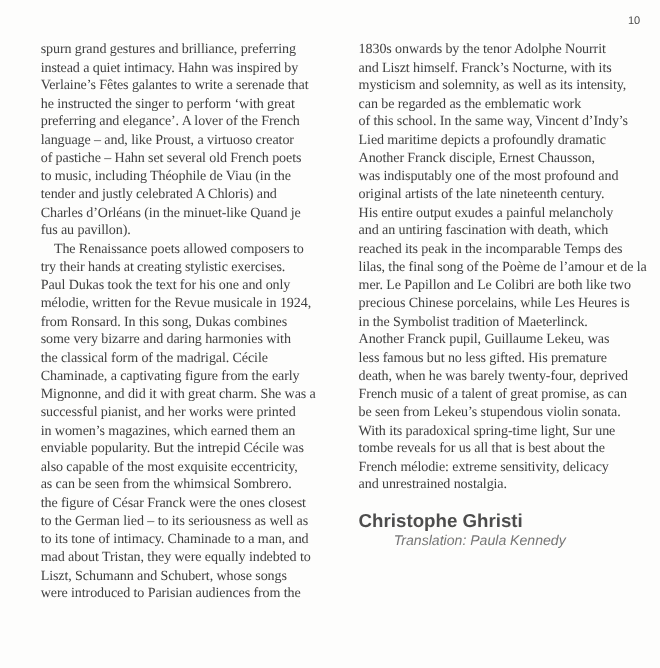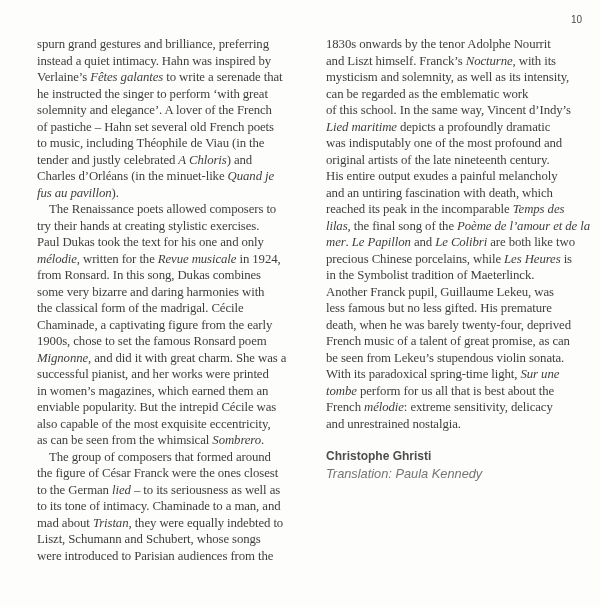--- a/index.html
+++ b/index.html
@@ -28,101 +28,102 @@
     display:flex;gap:26px;justify-content:space-between;
   }
   .column{
     width:263px;
     font-size:12.8px;
     line-height:16.5px;
     letter-spacing:-0.1px;
   }
   .line{white-space:nowrap;height:16.5px;}
   .line.indent{padding-left:12px;}
-  .it{font-style:italic;}
+  .it{}
   .credits{
     margin-top:16px;
     font-family:"Liberation Sans","DejaVu Sans",sans-serif;
     letter-spacing:0;
   }
   .author{
-    font-size:12px;font-weight:bold;color:var(--author-text);
+    font-size:17px;font-weight:bold;color:var(--author-text);
     line-height:17px;
   }
   .translation{
     font-size:12.8px;font-style:italic;color:var(--translation-text);
     line-height:17px;
+    margin-left:32px;
   }
 </style>
 </head>
 <body>
 
 <div class="page">
   <div class="page-number">10</div>
 
   <div class="columns">
     <div class="column">
         <div class="line"><span>spurn grand gestures and brilliance, preferring</span></div>
         <div class="line"><span>instead a quiet intimacy. Hahn was inspired by</span></div>
         <div class="line"><span>Verlaine’s </span><span class="it">Fêtes galantes</span><span> to write a serenade that</span></div>
         <div class="line"><span>he instructed the singer to perform ‘with great</span></div>
-        <div class="line"><span>solemnity and elegance’. A lover of the French</span></div>
+        <div class="line"><span>preferring and elegance’. A lover of the French</span></div>
+        <div class="line"><span>language – and, like Proust, a virtuoso creator</span></div>
         <div class="line"><span>of pastiche – Hahn set several old French poets</span></div>
         <div class="line"><span>to music, including Théophile de Viau (in the</span></div>
         <div class="line"><span>tender and justly celebrated </span><span class="it">A Chloris</span><span>) and</span></div>
         <div class="line"><span>Charles d’Orléans (in the minuet-like </span><span class="it">Quand je</span></div>
         <div class="line"><span class="it">fus au pavillon</span><span>).</span></div>
         <div class="line indent"><span>The Renaissance poets allowed composers to</span></div>
         <div class="line"><span>try their hands at creating stylistic exercises.</span></div>
         <div class="line"><span>Paul Dukas took the text for his one and only</span></div>
         <div class="line"><span class="it">mélodie</span><span>, written for the </span><span class="it">Revue musicale</span><span> in 1924,</span></div>
         <div class="line"><span>from Ronsard. In this song, Dukas combines</span></div>
         <div class="line"><span>some very bizarre and daring harmonies with</span></div>
         <div class="line"><span>the classical form of the madrigal. Cécile</span></div>
         <div class="line"><span>Chaminade, a captivating figure from the early</span></div>
-        <div class="line"><span>1900s, chose to set the famous Ronsard poem</span></div>
         <div class="line"><span class="it">Mignonne</span><span>, and did it with great charm. She was a</span></div>
         <div class="line"><span>successful pianist, and her works were printed</span></div>
         <div class="line"><span>in women’s magazines, which earned them an</span></div>
         <div class="line"><span>enviable popularity. But the intrepid Cécile was</span></div>
         <div class="line"><span>also capable of the most exquisite eccentricity,</span></div>
         <div class="line"><span>as can be seen from the whimsical </span><span class="it">Sombrero</span><span>.</span></div>
-        <div class="line indent"><span>The group of composers that formed around</span></div>
         <div class="line"><span>the figure of César Franck were the ones closest</span></div>
         <div class="line"><span>to the German </span><span class="it">lied</span><span> – to its seriousness as well as</span></div>
         <div class="line"><span>to its tone of intimacy. Chaminade to a man, and</span></div>
         <div class="line"><span>mad about </span><span class="it">Tristan</span><span>, they were equally indebted to</span></div>
         <div class="line"><span>Liszt, Schumann and Schubert, whose songs</span></div>
         <div class="line"><span>were introduced to Parisian audiences from the</span></div>
       </div>
 
     <div class="column">
       <div>
           <div class="line"><span>1830s onwards by the tenor Adolphe Nourrit</span></div>
           <div class="line"><span>and Liszt himself. Franck’s </span><span class="it">Nocturne</span><span>, with its</span></div>
           <div class="line"><span>mysticism and solemnity, as well as its intensity,</span></div>
           <div class="line"><span>can be regarded as the emblematic work</span></div>
           <div class="line"><span>of this school. In the same way, Vincent d’Indy’s</span></div>
           <div class="line"><span class="it">Lied maritime</span><span> depicts a profoundly dramatic</span></div>
+          <div class="line"><span>Another Franck disciple, Ernest Chausson,</span></div>
           <div class="line"><span>was indisputably one of the most profound and</span></div>
           <div class="line"><span>original artists of the late nineteenth century.</span></div>
           <div class="line"><span>His entire output exudes a painful melancholy</span></div>
           <div class="line"><span>and an untiring fascination with death, which</span></div>
           <div class="line"><span>reached its peak in the incomparable </span><span class="it">Temps des</span></div>
           <div class="line"><span class="it">lilas</span><span>, the final song of the </span><span class="it">Poème de l’amour et de la</span></div>
           <div class="line"><span class="it">mer</span><span>. </span><span class="it">Le Papillon</span><span> and </span><span class="it">Le Colibri</span><span> are both like two</span></div>
           <div class="line"><span>precious Chinese porcelains, while </span><span class="it">Les Heures</span><span> is</span></div>
           <div class="line"><span>in the Symbolist tradition of Maeterlinck.</span></div>
           <div class="line"><span>Another Franck pupil, Guillaume Lekeu, was</span></div>
           <div class="line"><span>less famous but no less gifted. His premature</span></div>
           <div class="line"><span>death, when he was barely twenty-four, deprived</span></div>
           <div class="line"><span>French music of a talent of great promise, as can</span></div>
           <div class="line"><span>be seen from Lekeu’s stupendous violin sonata.</span></div>
           <div class="line"><span>With its paradoxical spring-time light, </span><span class="it">Sur une</span></div>
-          <div class="line"><span class="it">tombe</span><span> perform for us all that is best about the</span></div>
+          <div class="line"><span class="it">tombe</span><span> reveals for us all that is best about the</span></div>
           <div class="line"><span>French </span><span class="it">mélodie</span><span>: extreme sensitivity, delicacy</span></div>
           <div class="line"><span>and unrestrained nostalgia.</span></div>
         </div>
       <div class="credits">
         <div class="author">Christophe Ghristi</div>
         <div class="translation">Translation: Paula Kennedy</div>
       </div>
     </div>
   </div>
 </div>

